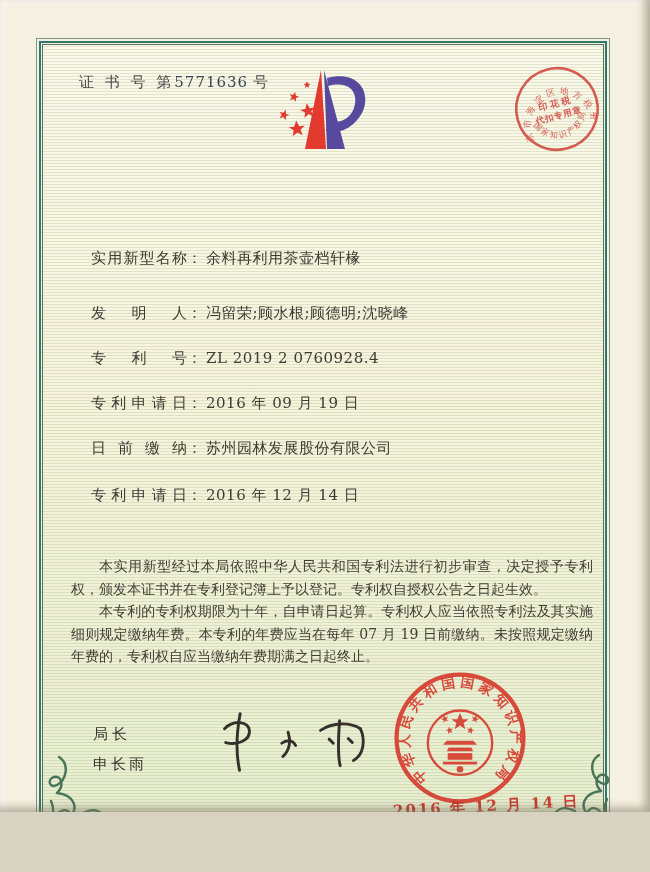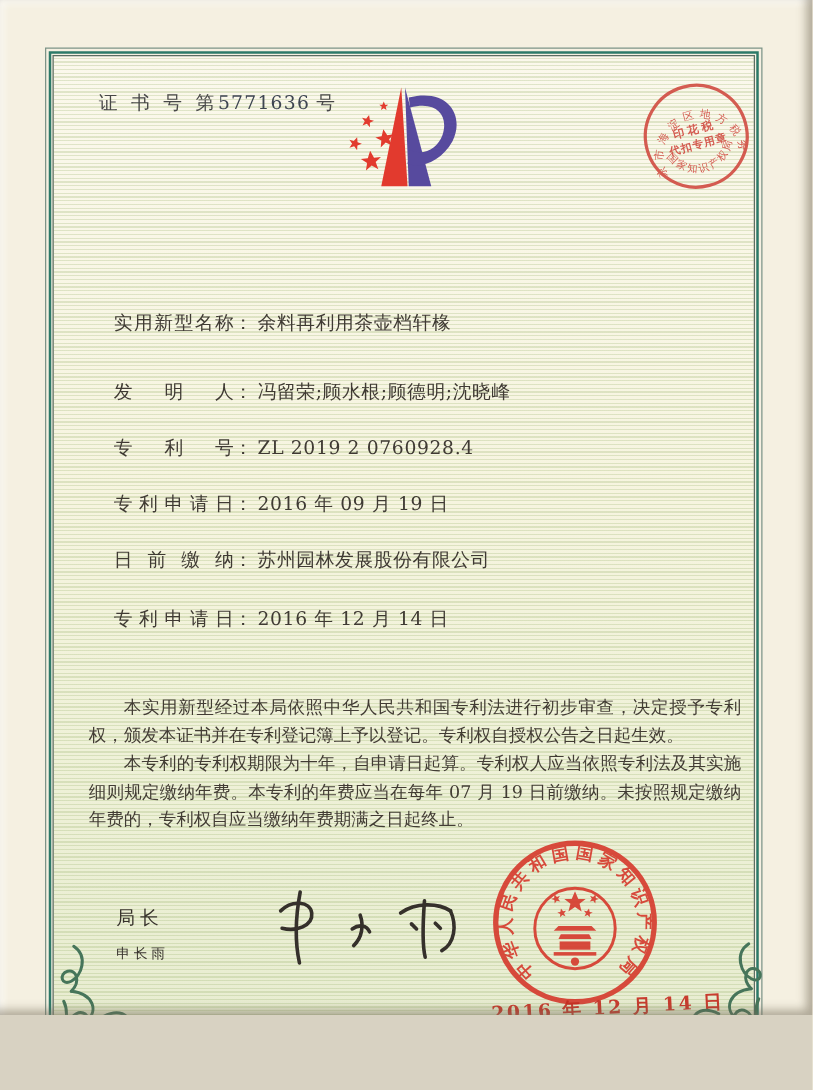--- a/index.html
+++ b/index.html
@@ -29,21 +29,21 @@
     letter-spacing:9px;color:#1f1d1b;}
   .fields{left:48px;top:204px;width:470px;font-size:15px;color:var(--text-dark,#3f3a33);}
   .field-row{position:absolute;left:0;white-space:nowrap;}
   .field-label{display:inline-block;width:96px;text-align:justify;text-align-last:justify;vertical-align:top;}
   .field-colon{margin:0 4px 0 0;}
   .field-value{letter-spacing:.5px;}
   .body-text{left:28px;top:468px;width:522px;font-size:14px;line-height:22.5px;
     color:#423c34;text-align:justify;margin-top:42px;}
   .body-text p{margin:0;text-indent:2em;}
   .sig-title{left:50px;top:680px;font-size:15px;letter-spacing:4px;color:#37322c;}
-  .sig-name{left:50px;top:710px;font-size:11px;letter-spacing:3px;color:#37322c;}
+  .sig-name{left:50px;top:710px;font-size:15px;letter-spacing:3px;color:#37322c;}
   .sig-hand{left:148px;top:642px;width:185px;height:110px;}
   .big-seal{left:346px;top:622px;width:142px;height:142px;opacity:.9;}
   .seal-date{left:350px;top:752px;font-size:15px;letter-spacing:2px;font-weight:600;
     color:rgba(198,44,33,.92);transform:rotate(-3deg);white-space:nowrap;}
   .page-footer{left:0;top:774px;width:100%;text-align:center;font-size:12.5px;
     letter-spacing:2px;color:#4a463e;}
   .flourish{width:92px;height:96px;}
   .flourish.bl{left:2px;top:706px;}
   .flourish.br{left:478px;top:704px;transform:scaleX(-1);}
   .stamp-text{font-family:"DejaVu Serif",serif;}

